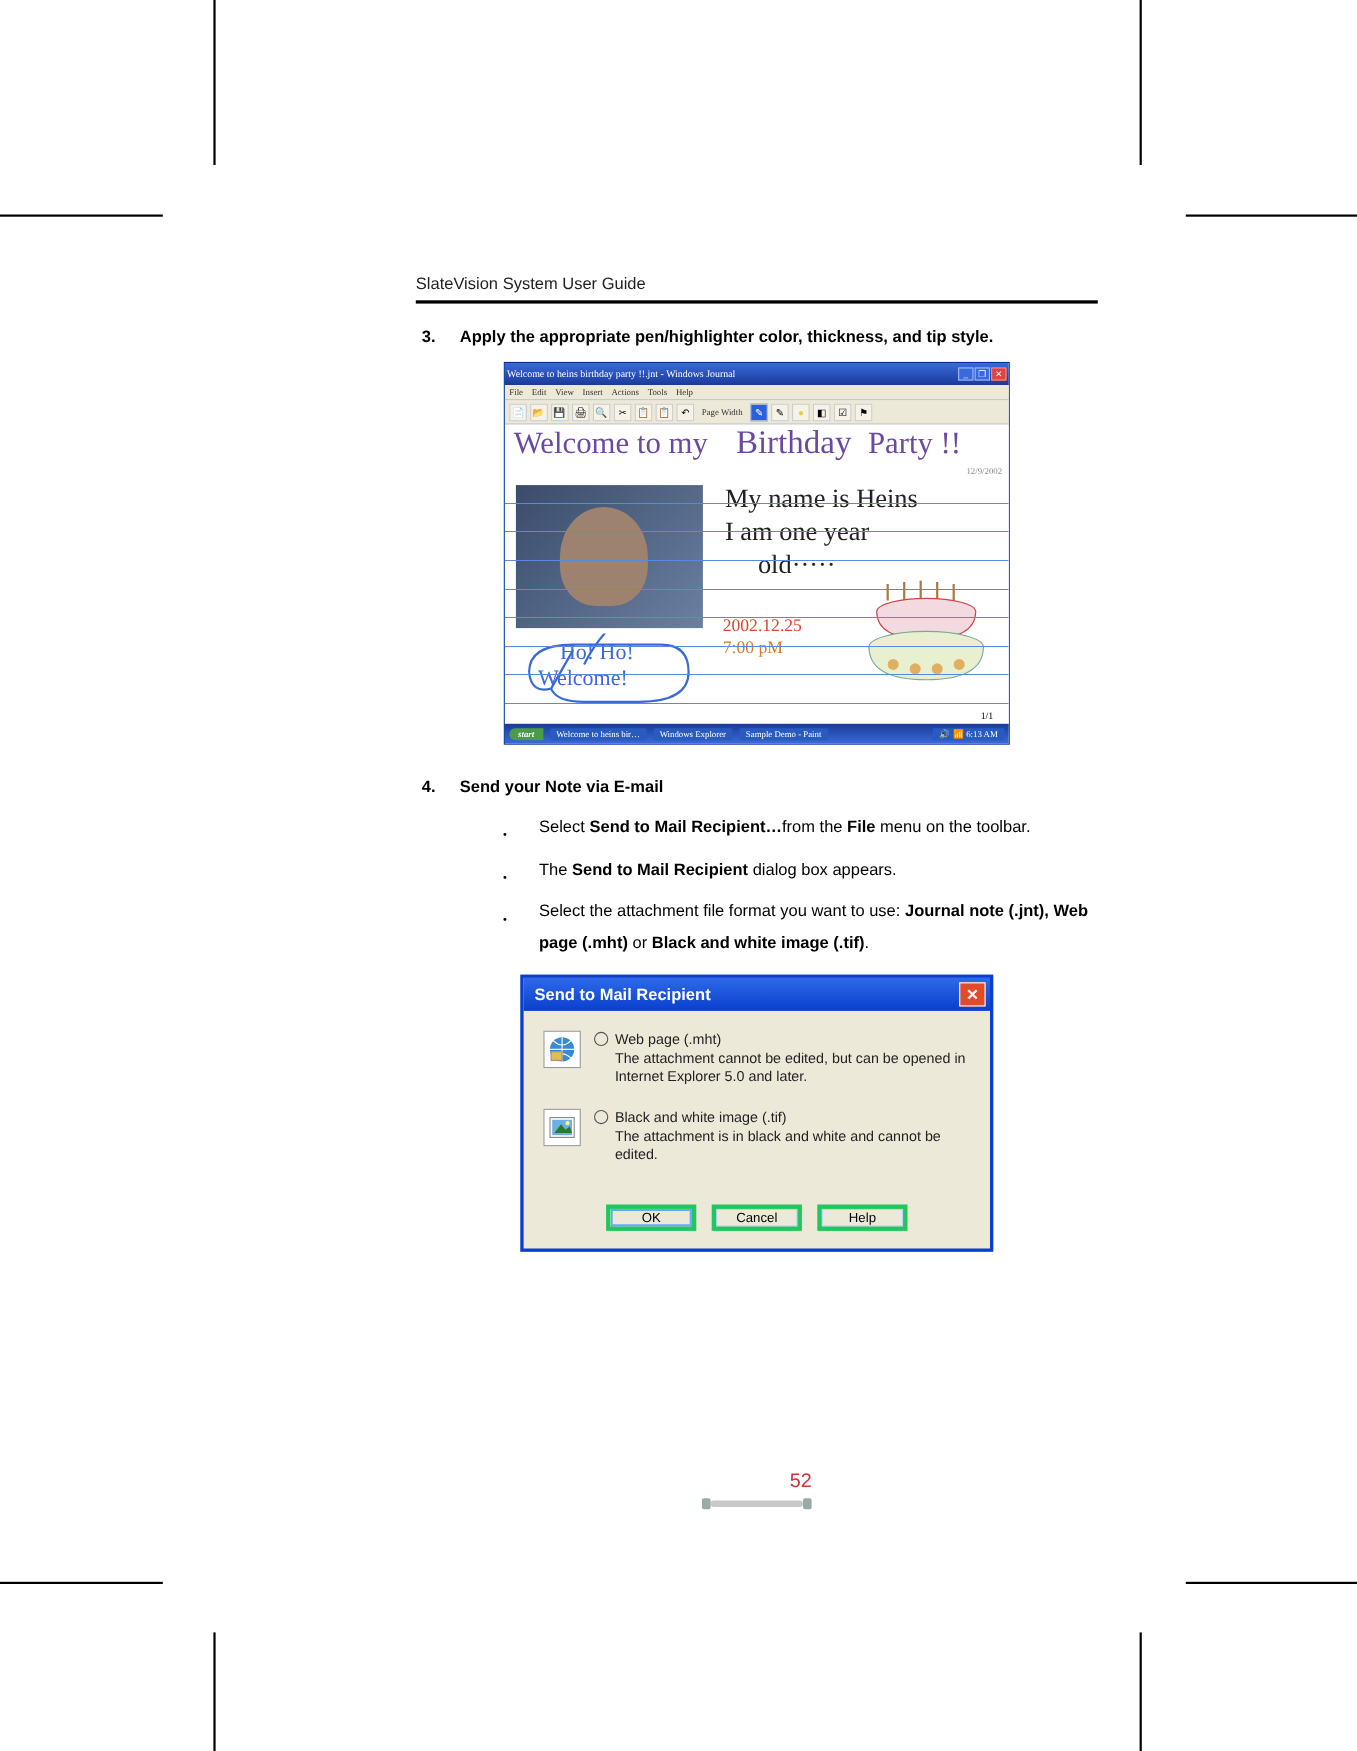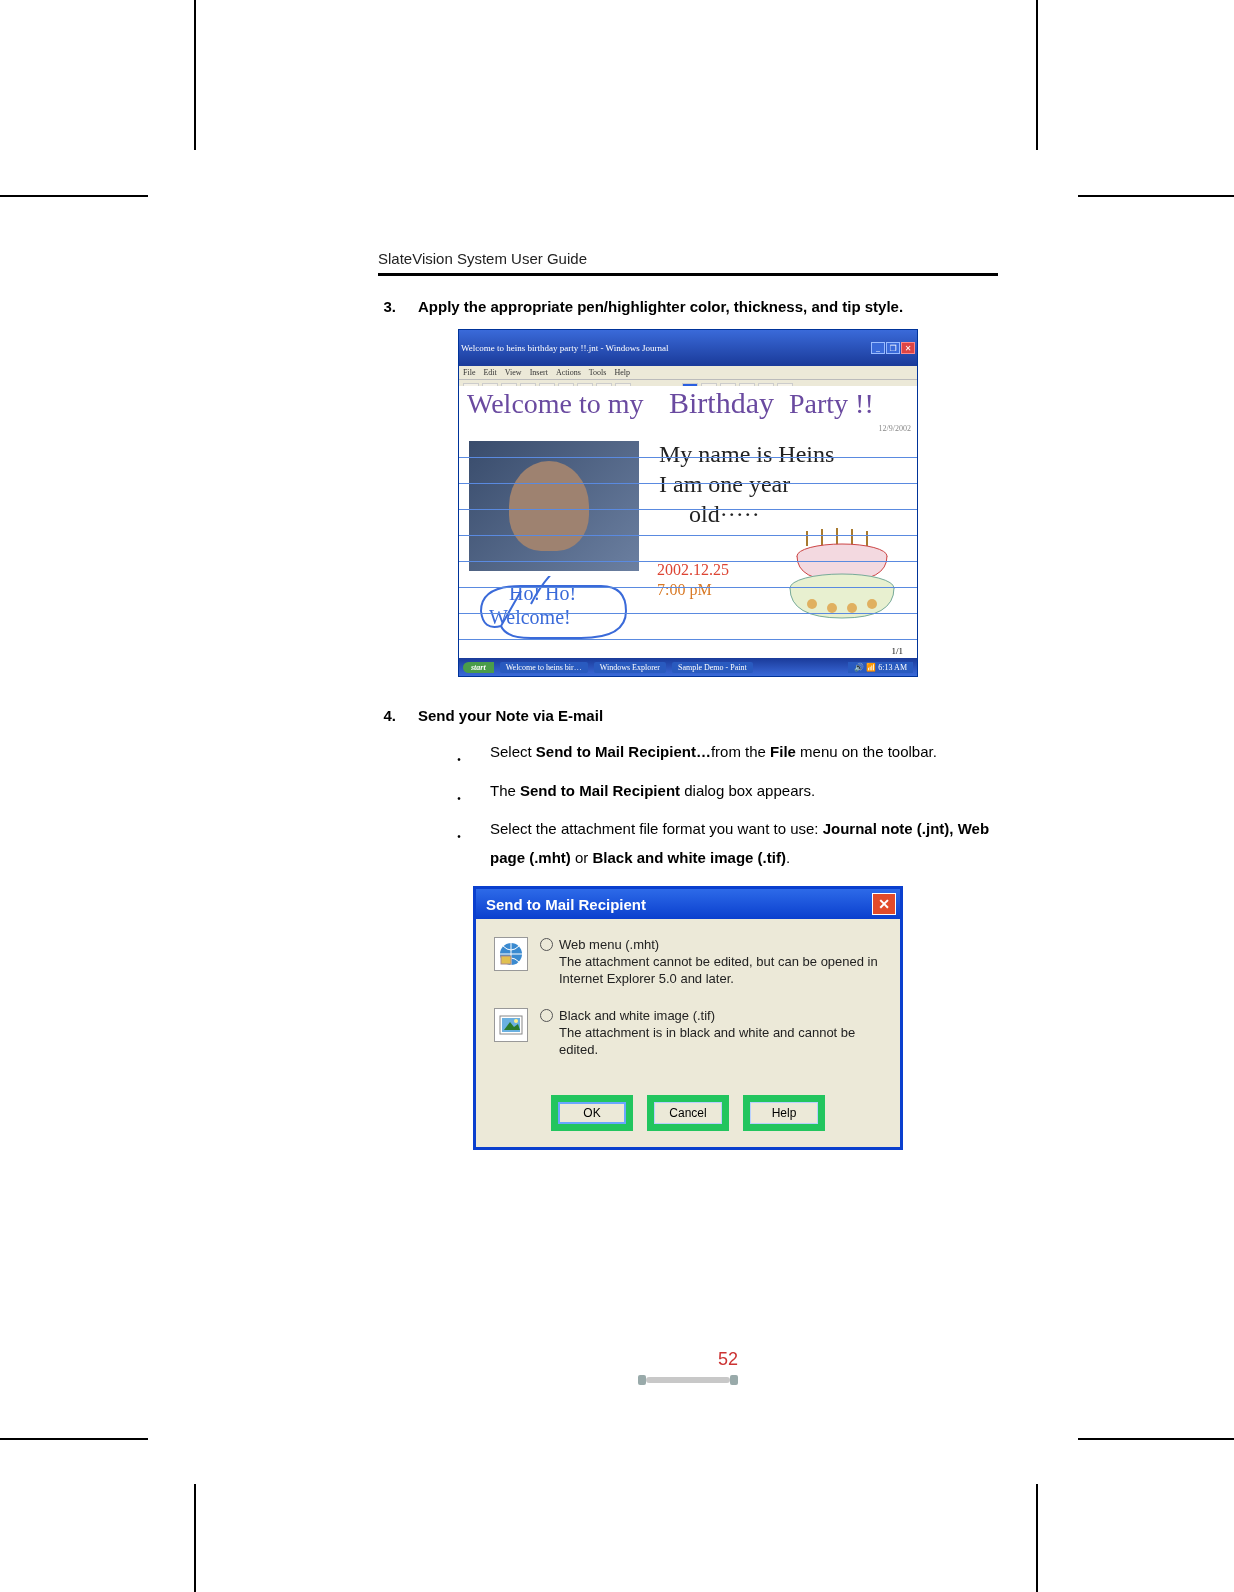--- a/index.html
+++ b/index.html
@@ -51,21 +51,21 @@
   
   .journal-shot {
     width: 460px;
     height: 348px;
     margin: 0 auto 30px auto;
     border: 1px solid #003399;
     position: relative;
     font-family: "Segoe Script", cursive;
   }
   .journal-titlebar {
-    height:36px;
+    height:20px;
     background: linear-gradient(#3a6ad9,#1a3a99);
     display:flex; align-items:center; justify-content:space-between;
     padding:0 2px;
     font-size:9px; color:#fff;
   }
   .winbtns { display:flex; gap:1px; }
   .winbtn { width:14px; height:12px; background:#3a6ad9; border:1px solid #9bf; display:flex; align-items:center; justify-content:center; font-size:8px; color:#fff; }
   .winbtn.close { background:#d44; border-color:#f88; }
   .journal-menubar { height:14px; background:#ece9d8; font-size:8px; color:#333; padding:0 4px; display:flex; gap:8px; align-items:center; border-bottom:1px solid #bbb; }
   .journal-toolbar { height:22px; background:#ece9d8; border-bottom:1px solid #bbb; display:flex; align-items:center; gap:3px; padding:0 4px; }
@@ -107,21 +107,21 @@
   .dlg-close { width:24px; height:22px; background:#e24b2a; border:1px solid #fff; color:#fff; display:flex; align-items:center; justify-content:center; font-weight:bold; font-size:14px; }
   .dlg-body { padding:18px 18px 10px 18px; font-size:13px; color:#222; }
   .opt-row { display:flex; gap:12px; margin-bottom:20px; }
   .opt-ico { width:34px; height:34px; border:1px solid #999; background:#fff; display:flex; align-items:center; justify-content:center; font-size:18px; }
   .opt-main { flex:1; }
   .opt-head { display:flex; align-items:center; gap:6px; }
   .radio { width:13px; height:13px; border:1px solid #555; border-radius:50%; display:inline-flex; align-items:center; justify-content:center; }
   .radio.checked::after { content:""; width:7px; height:7px; border-radius:50%; background:#2a5e2a; }
   .opt-desc { margin:2px 0 0 19px; font-size:13px; color:#222; line-height:1.3; }
   .dlg-btns { display:flex; justify-content:center; gap:14px; padding:6px 0 16px 0; }
-  .dlg-btn { width:82px; height:36px; background:#ece9d8; border:7px solid #22c55e; font-size:12px; display:flex; align-items:center; justify-content:center; box-shadow: inset 0 0 0 1px #b8d0ff; }
+  .dlg-btn { width:82px; height:24px; background:#ece9d8; border:4px solid #22c55e; font-size:12px; display:flex; align-items:center; justify-content:center; box-shadow: inset 0 0 0 1px #b8d0ff; }
   .dlg-btn.primary { box-shadow: inset 0 0 0 2px #6aa6ff; }
 
   .page-num-wrap { position:absolute; left:50%; transform:translateX(-50%); bottom:-240px; text-align:right; }
   .page-num { color:#c33; font-size:18px; }
   .page-bar { margin-top:4px; }
 </style>
 </head>
 <body>
 
 <div class="crop-top-v1"></div>
@@ -260,21 +260,21 @@
         <div class="opt-ico">
           <svg width="26" height="26" viewBox="0 0 26 26">
               <circle cx="13" cy="13" r="11" fill="#3a8ad0"></circle>
               <path d="M2 13h22M13 2v22M5 5q8 8 16 0M5 21q8-8 16 0" stroke="#fff" fill="none"></path>
               <rect x="3" y="15" width="10" height="8" fill="#e0c050" stroke="#a88"></rect>
             </svg>
         </div>
         <div class="opt-main">
           <div class="opt-head">
             <span class="radio"></span>
-            <span>Web menu (.mht)</span>
+            <span>Web page (.mht)</span>
           </div>
           <div class="opt-desc">The attachment cannot be edited, but can be opened in Internet Explorer 5.0 and later.</div>
         </div>
       </div>
       <div class="opt-row">
         <div class="opt-ico">
           <svg width="26" height="26" viewBox="0 0 26 26">
               <rect x="2" y="4" width="22" height="18" fill="#fff" stroke="#888"></rect>
               <rect x="4" y="6" width="18" height="14" fill="#6ab0e0"></rect>
               <polygon points="6,18 12,10 16,15 20,12 22,18" fill="#2a7a2a"></polygon>

